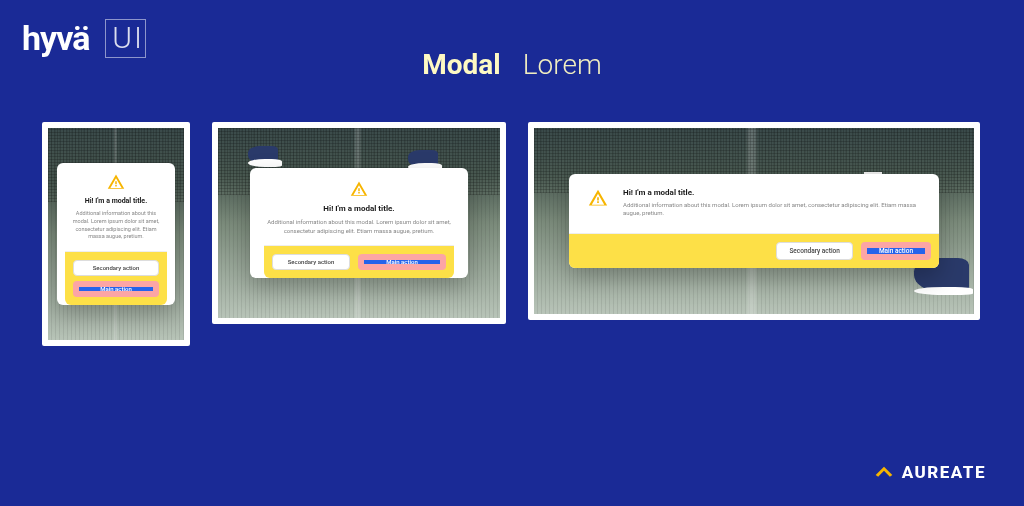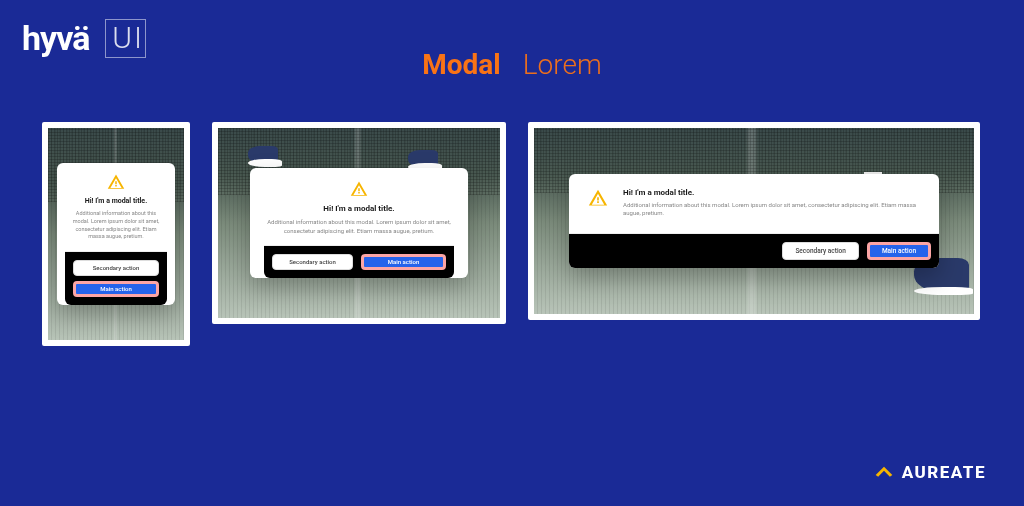--- a/index.html
+++ b/index.html
@@ -36,21 +36,21 @@
       letter-spacing: 2px;
       color: rgba(255,255,255,0.85);
       position: relative;
       top: -2px;
     }
     .header-title {
       position: absolute;
       top: 48px;
       left: 50%;
       transform: translateX(-50%);
-      color: #f97316;
+      color: #fef9c3;
       font-size: 28px;
       display: flex;
       gap: 22px;
     }
     .header-bold {
       font-weight: 700;
     }
     .header-light {
       font-weight: 300;
       opacity: 0.95;
@@ -147,41 +147,41 @@
       color: #1a1a1a;
     }
     .modal-desc {
       color: #888;
       line-height: 1.4;
     }
     .modal-buttons {
       display: flex;
       gap: 8px;
       padding: 10px;
-      background: #000000;
+      background: #fde047;
       border-top: 1px solid #eee;
       border-radius: 0 0 6px 6px;
     }
     .btn {
       border-radius: 4px;
       font-weight: 500;
       cursor: pointer;
       display: flex;
       align-items: center;
       justify-content: center;
     }
     .btn-secondary {
       background: #fff;
       border: 1px solid #ddd;
       color: #444;
     }
     .btn-primary {
       background: #2563eb;
       color: #fff;
-      border: 3px solid #fca5a5;
+      border: 6px solid #fca5a5;
     }
 
     
     .preview-1 { width: 148px; }
     .preview-1 .preview-inner { width: 136px; height: 212px; }
     .preview-1 .modal { width: 118px; padding: 10px 8px 0 8px; }
     .preview-1 .modal-icon svg { width: 18px; height: 18px; margin: 0 auto 6px; }
     .preview-1 .modal-title { font-size: 7px; margin-bottom: 5px; }
     .preview-1 .modal-desc { font-size: 5.5px; padding: 0 4px; margin-bottom: 10px; }
     .preview-1 .modal-buttons { flex-direction: column; gap: 5px; padding: 8px; }

